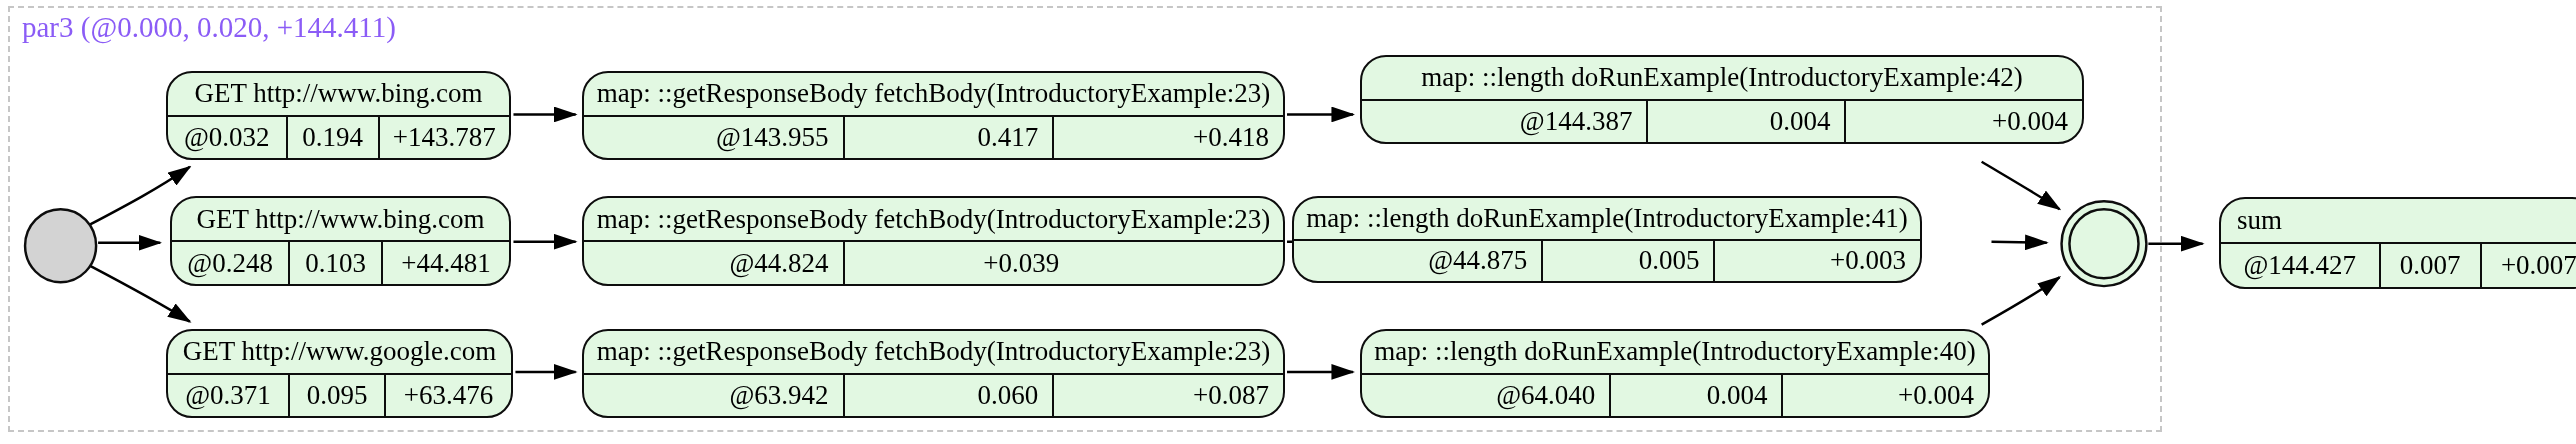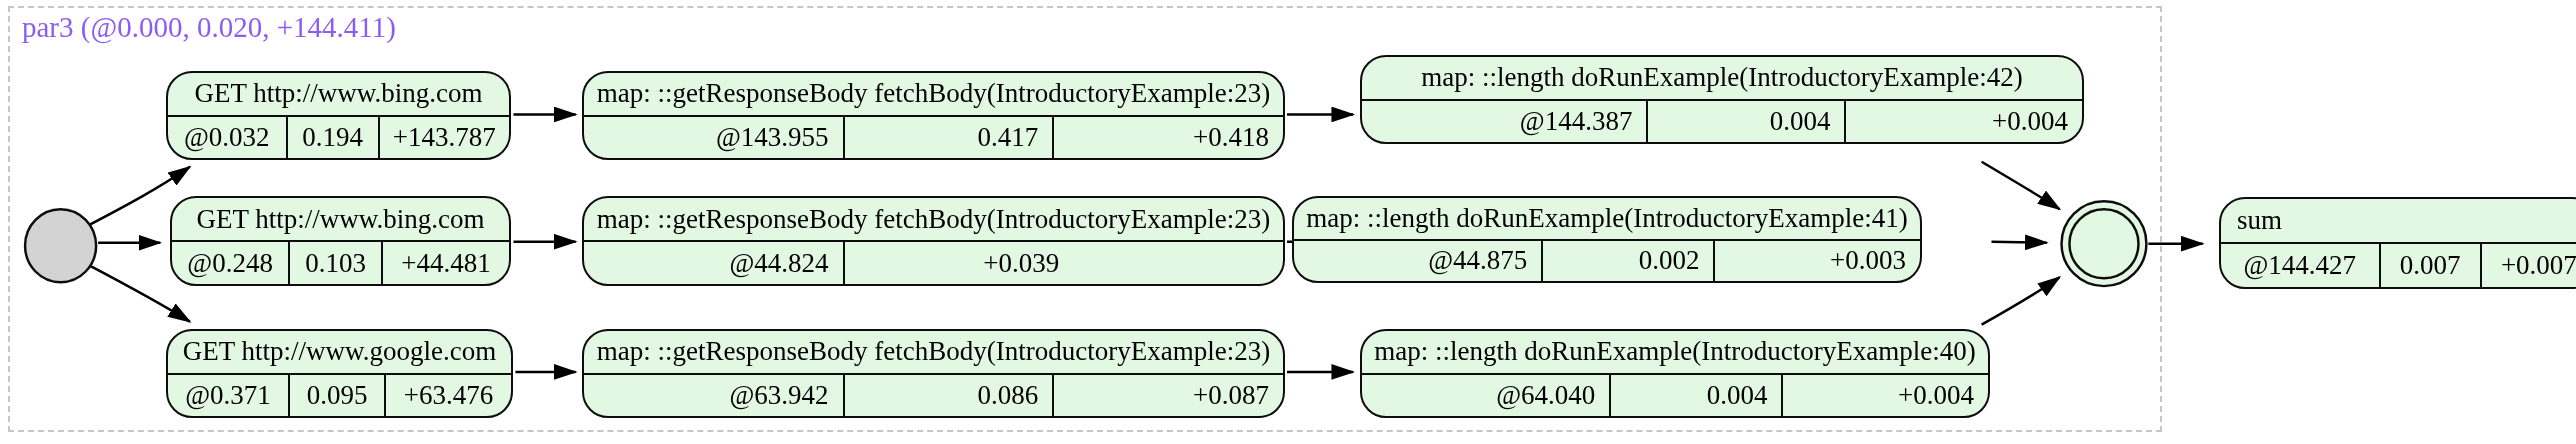--- a/index.html
+++ b/index.html
@@ -167,39 +167,39 @@
     <div class="node-cells">
       <div class="cell" style="flex-basis:37%">@44.824</div>
       <div class="cell" style="flex-basis:33%">+0.039</div>
     </div>
   </div>
 
   <div class="node cells-right" style="left:1292px; top:196px; width:630px; height:87px;">
     <div class="node-label">map: ::length doRunExample(IntroductoryExample:41)</div>
     <div class="node-cells">
       <div class="cell" style="flex-basis:39.5%">@44.875</div>
-      <div class="cell" style="flex-basis:27.5%">0.002</div>
+      <div class="cell" style="flex-basis:27.5%">0.005</div>
       <div class="cell" style="flex-basis:33%">+0.003</div>
     </div>
   </div>
 
   <div class="node" style="left:166px; top:329px; width:347px; height:89px;">
     <div class="node-label">GET http://www.google.com</div>
     <div class="node-cells">
       <div class="cell" style="flex-basis:35%">@0.371</div>
       <div class="cell" style="flex-basis:28%">0.095</div>
       <div class="cell" style="flex-basis:37%">+63.476</div>
     </div>
   </div>
 
   <div class="node cells-right" style="left:582px; top:329px; width:703px; height:89px;">
     <div class="node-label">map: ::getResponseBody fetchBody(IntroductoryExample:23)</div>
     <div class="node-cells">
       <div class="cell" style="flex-basis:37%">@63.942</div>
-      <div class="cell" style="flex-basis:30%">0.086</div>
+      <div class="cell" style="flex-basis:30%">0.060</div>
       <div class="cell" style="flex-basis:33%">+0.087</div>
     </div>
   </div>
 
   <div class="node cells-right" style="left:1360px; top:329px; width:630px; height:89px;">
     <div class="node-label">map: ::length doRunExample(IntroductoryExample:40)</div>
     <div class="node-cells">
       <div class="cell" style="flex-basis:39.5%">@64.040</div>
       <div class="cell" style="flex-basis:27.5%">0.004</div>
       <div class="cell" style="flex-basis:33%">+0.004</div>

